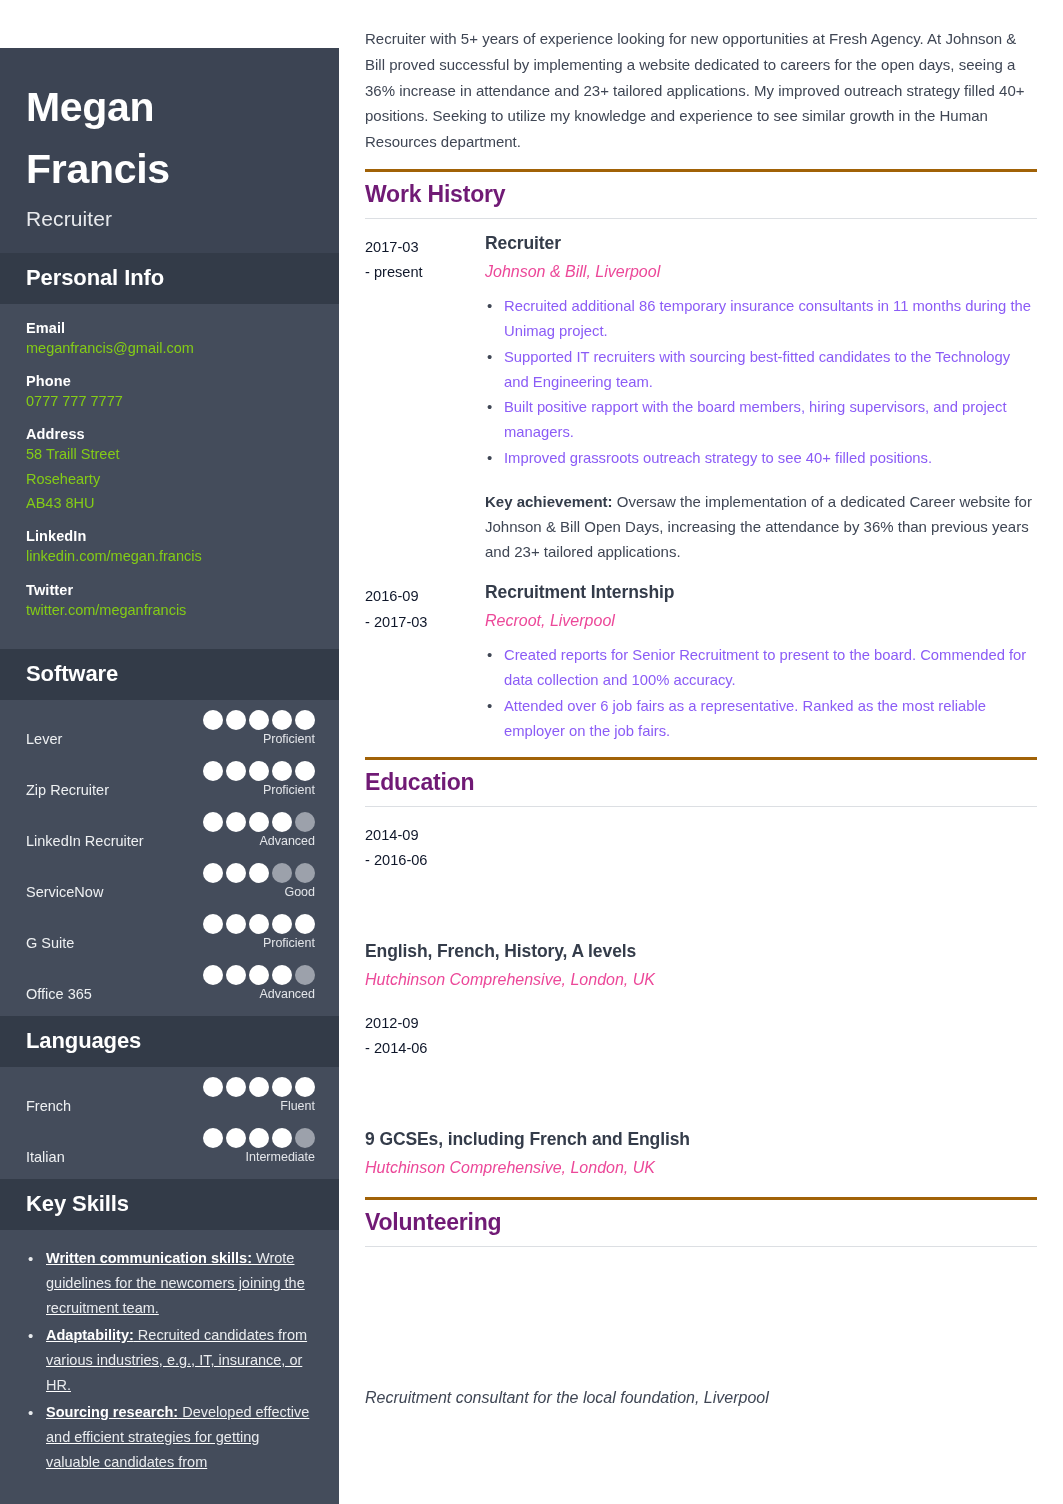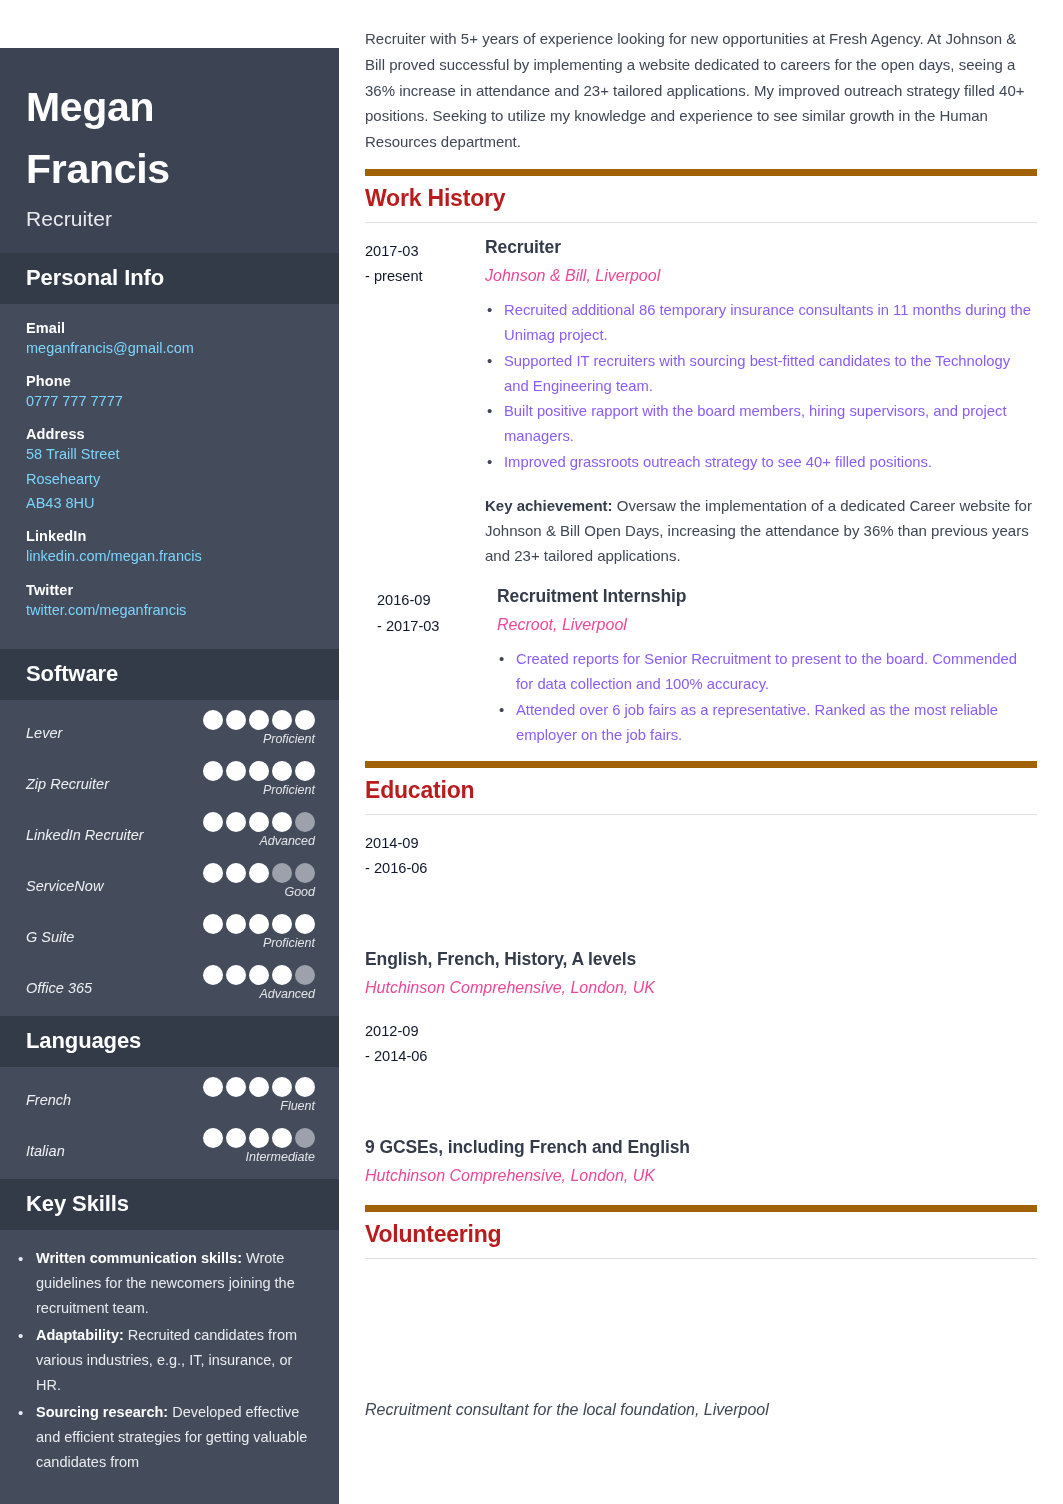--- a/index.html
+++ b/index.html
@@ -28,76 +28,76 @@
   .sec-band {
     background: #333b48;
     padding: 12px 26px 13px 26px;
     font-size: 22px; font-weight: bold; color: #ffffff;
     letter-spacing: -0.1px;
   }
   .sec-body { padding: 16px 26px 14px 26px; }
 
   .info-item { margin-bottom: 13px; }
   .info-label { font-size: 14.5px; font-weight: bold; color: #ffffff; letter-spacing: 0.1px; }
-  .info-value { font-size: 14.5px; color: #7dd3fc; line-height: 1.68; }
+  .info-value { font-size: 14.5px; color: #84cc16; line-height: 1.68; }
   .info-value div { line-height: 1.68; }
 
   
   .rate-body { padding: 10px 24px 8px 26px; }
-  .rate-row { display: flex; align-items: center; justify-content: space-between; margin-bottom: 14px; font-style: italic; }
+  .rate-row { display: flex; align-items: flex-end; justify-content: space-between; margin-bottom: 14px; }
   .rate-row:last-child { margin-bottom: 6px; }
   .rate-name { font-size: 14.5px; color: #eef0f2; padding-top: 9px; flex: 1 1 auto; }
   .rate-right { flex: 0 0 auto; text-align: right; }
   .dots { display: flex; gap: 3px; justify-content: flex-end; }
   .dot { width: 20px; height: 20px; border-radius: 50%; background: #ffffff; }
   .dot.off { background: #9ca1ab; }
   .rate-level { font-size: 12.5px; color: #e3e5e9; margin-top: 2px; line-height: 1.2; }
 
-  .skills-body { padding: 16px 22px 20px 16px; }
+  .skills-body { padding: 16px 22px 20px 26px; text-decoration: underline; }
   .skills-list { list-style: none; }
   .skills-list li {
     position: relative; padding-left: 20px; margin-bottom: 2px;
     font-size: 14.5px; line-height: 1.72; color: #e9ebee;
   }
   .skills-list li::before {
     content: "\2022"; position: absolute; left: 2px; top: 0;
     color: #e9ebee; font-size: 15px;
   }
   .skills-list b { color: #ffffff; font-weight: bold; }
 
   
   .main { flex: 1 1 auto; padding: 26px 26px 0 26px; background: #fff; }
   .summary {
     font-size: 15px; line-height: 1.72; color: #3f4654;
     padding: 0 0 14px 0;
   }
   .sec { margin-top: 0; }
   .sec-title {
-    font-size: 23px; font-weight: bold; color: #b91c1c;
-    border-top: 7px solid #a16207; border-bottom: 1px solid #dcdfe3;
+    font-size: 23px; font-weight: bold; color: #701a75;
+    border-top: 3px solid #a16207; border-bottom: 1px solid #dcdfe3;
     padding: 9px 0 10px 0; letter-spacing: -0.2px;
   }
   .entries { padding-top: 14px; }
   .entry { display: flex; align-items: flex-start; margin-bottom: 4px; }
   .entry-dates { flex: 0 0 120px; font-size: 14.6px; color: #0f172a; line-height: 1.74; padding-top: 2px; }
   .entry-dates div { white-space: nowrap; }
   .entry-body { flex: 1 1 auto; }
   .entry-title { font-size: 17.5px; font-weight: bold; color: #343c4a; letter-spacing: -0.1px; }
   .entry-sub { font-size: 16px; font-style: italic; color: #ec4899; margin-top: 9px; }
   .bullets { list-style: none; margin-top: 13px; }
   .bullets li {
     position: relative; padding-left: 19px; margin-bottom: 1px;
     font-size: 14.8px; line-height: 1.68; color: #8b5cf6;
   }
   .bullets li::before {
     content: "\2022"; position: absolute; left: 2px; top: -1px; color: #3f4654; font-size: 15px;
   }
   .achievement { font-size: 15px; line-height: 1.68; color: #3f4654; margin-top: 18px; }
   .achievement b { font-weight: bold; color: #343c4a; }
-  .entry.gap { margin-top: 18px; margin-left: 12px; }
+  .entry.gap { margin-top: 18px; }
   .entry.edu { margin-bottom: 20px; flex-direction: column; }
   .vol-entry { display: flex; margin-bottom: 22px; flex-direction: column; }
   .vol-spacer { flex: 0 0 120px; }
   .vol-text { flex: 1 1 auto; font-size: 16px; font-style: italic; color: #3f4654; }
   .sec.education { margin-top: 12px; }
   .sec.volunteering { margin-top: 12px; }
   .vol-body { padding-top: 22px; }
 </style>
 </head>
 <body>

